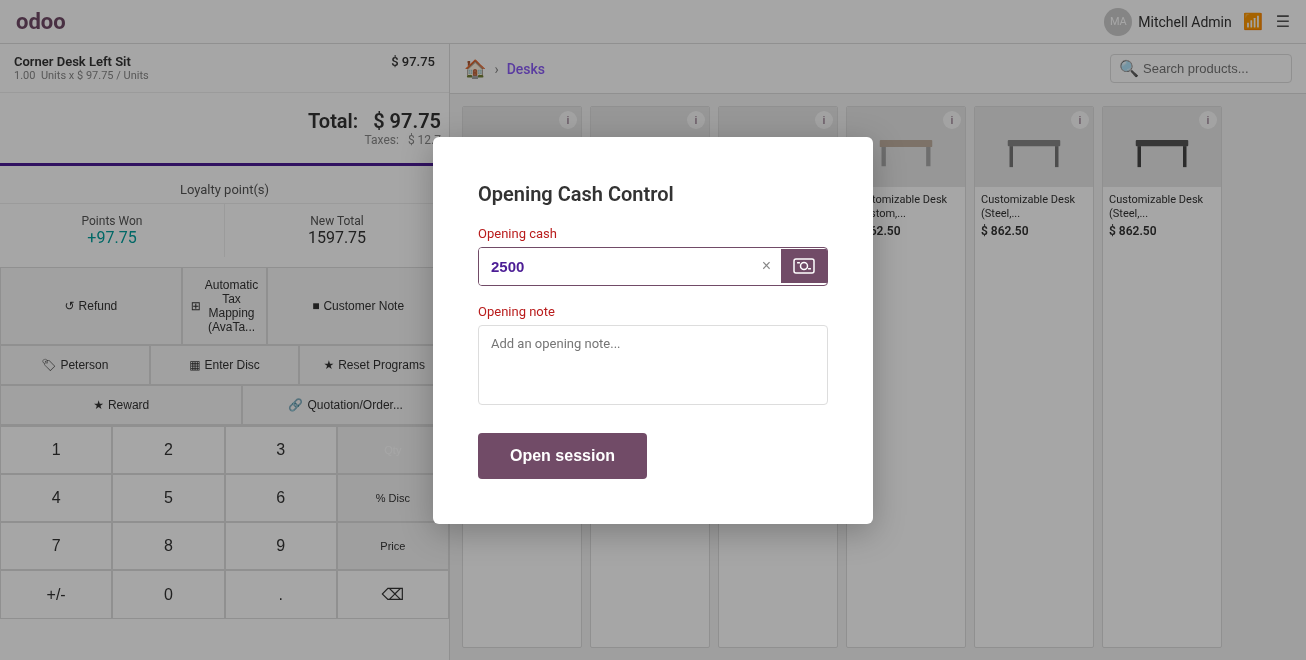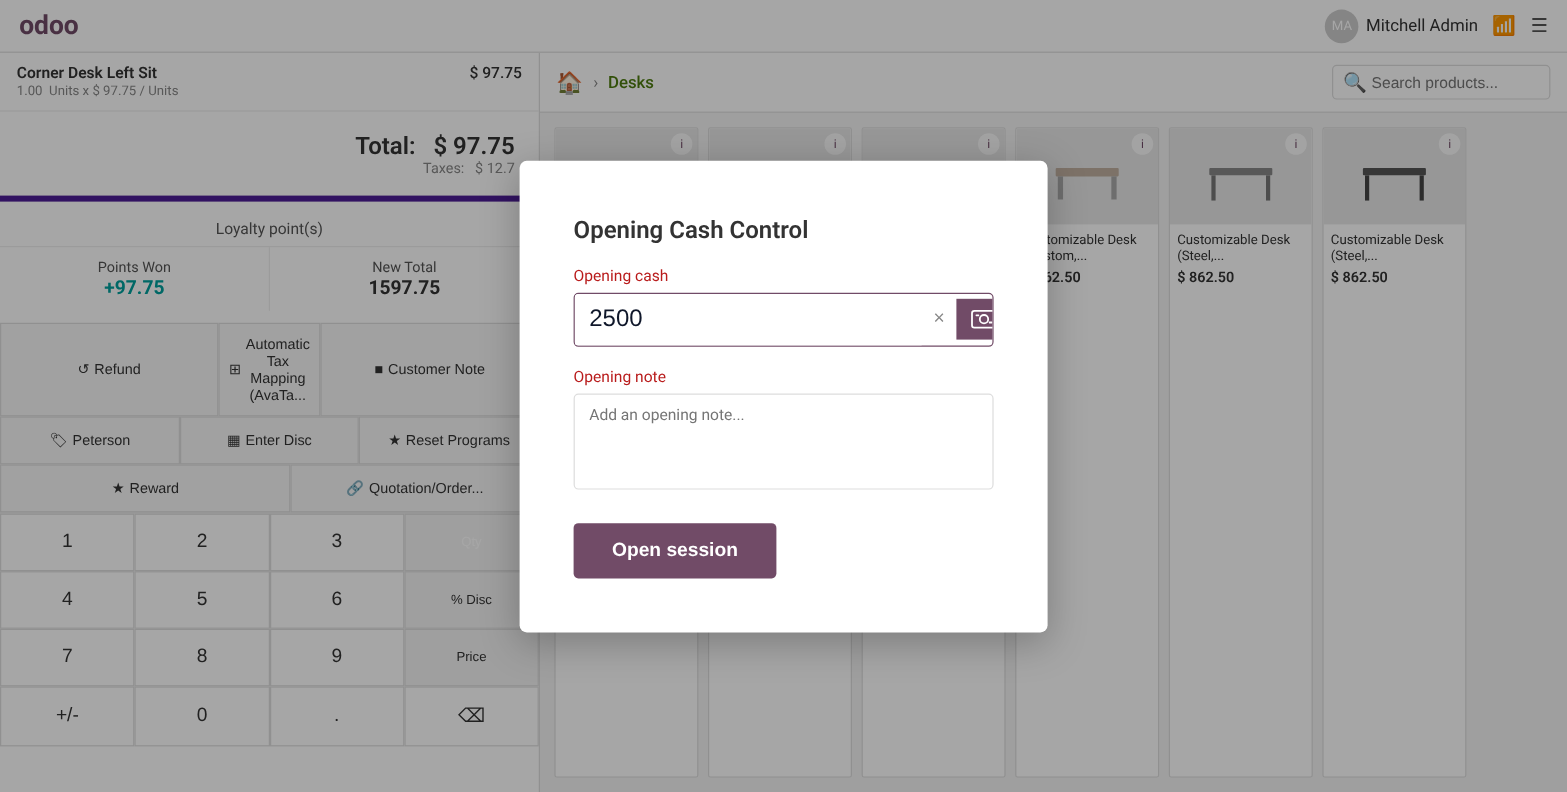--- a/index.html
+++ b/index.html
@@ -34,42 +34,42 @@
     .order-item {
       padding: 10px 14px; border-bottom: 1px solid #eee; font-size: 13px;
       display: flex; justify-content: space-between;
     }
     .order-item-name { font-weight: 600; color: #333; font-size: 13px; }
     .order-item-sub { color: #888; font-size: 11px; }
     .order-item-price { color: #333; font-size: 13px; font-weight: 500; }
 
     
     .total-section {
-      padding: 16px 20px; text-align: right; border-bottom: 5px solid #4c1d95;
+      padding: 16px 8px; text-align: right; border-bottom: 3px solid #4c1d95;
     }
     .total-line { font-size: 20px; font-weight: 600; color: #333; }
     .tax-line { font-size: 12px; color: #888; }
 
     
     .loyalty-section {
       padding: 10px 0;
     }
     .loyalty-header {
       text-align: center; font-size: 13px; color: #555; padding: 6px;
       border-bottom: 1px solid #eee;
     }
     .loyalty-row {
       display: flex;
     }
     .loyalty-cell {
       flex: 1; padding: 10px; text-align: center; border-right: 1px solid #eee;
     }
     .loyalty-cell:last-child { border-right: none; }
     .loyalty-label { font-size: 12px; color: #555; }
-    .loyalty-value { font-size: 16px; font-weight: 700; color: #00a09d; }
+    .loyalty-value { font-size: 16px; font-weight: 400; color: #00a09d; }
     .loyalty-value.dark { color: #333; }
 
     
     .action-buttons {
       display: flex; flex-wrap: wrap;
     }
     .action-btn {
       flex: 1 0 33%; padding: 10px 8px; border: 1px solid #ddd;
       background: #f8f8f8; font-size: 12px; color: #333; cursor: pointer;
       display: flex; align-items: center; justify-content: center; gap: 4px;
@@ -98,21 +98,21 @@
     .right-panel {
       flex: 1; background: #f5f5f5; display: flex; flex-direction: column;
     }
 
     .product-nav {
       display: flex; align-items: center; padding: 10px 14px; background: #fff;
       border-bottom: 1px solid #ddd; gap: 8px;
     }
     .home-icon { font-size: 18px; color: #714b67; cursor: pointer; }
     .chevron-right { font-size: 14px; color: #888; }
-    .breadcrumb-text { font-size: 14px; color: #4d7c0f; font-weight: 500; }
+    .breadcrumb-text { font-size: 14px; color: #8b5cf6; font-weight: 500; }
     .search-area { margin-left: auto; display: flex; align-items: center; border: 1px solid #ddd; border-radius: 4px; padding: 4px 8px; background: #fff; gap: 4px; }
     .search-area input { border: none; outline: none; font-size: 13px; width: 140px; }
 
     .products-grid {
       display: flex; flex-wrap: wrap; gap: 0; padding: 8px; overflow-y: auto; flex: 1;
     }
     .product-card {
       width: 120px; background: #fff; border: 1px solid #ddd; margin: 4px;
       cursor: pointer; border-radius: 2px; overflow: hidden;
     }
@@ -143,21 +143,21 @@
     }
     .modal-title { font-size: 20px; font-weight: 600; color: #333; margin-bottom: 20px; }
 
     .form-label { font-size: 13px; color: #b91c1c; margin-bottom: 6px; display: block; }
     .input-row {
       display: flex; align-items: center; border: 1px solid #714b67; border-radius: 4px;
       margin-bottom: 18px; overflow: hidden;
     }
     .cash-input {
       flex: 1; border: none; outline: none; padding: 10px 12px;
-      font-size: 20px; color: #0f172a;
+      font-size: 15px; color: #4c1d95; font-weight: bold;
     }
     .clear-btn {
       padding: 8px 10px; cursor: pointer; background: none; border: none;
       color: #888; font-size: 16px;
     }
     .cash-icon-btn {
       padding: 8px 12px; background: #714b67; border: none; cursor: pointer;
       display: flex; align-items: center; justify-content: center; color: #fff;
       font-size: 18px; height: 100%;
     }

